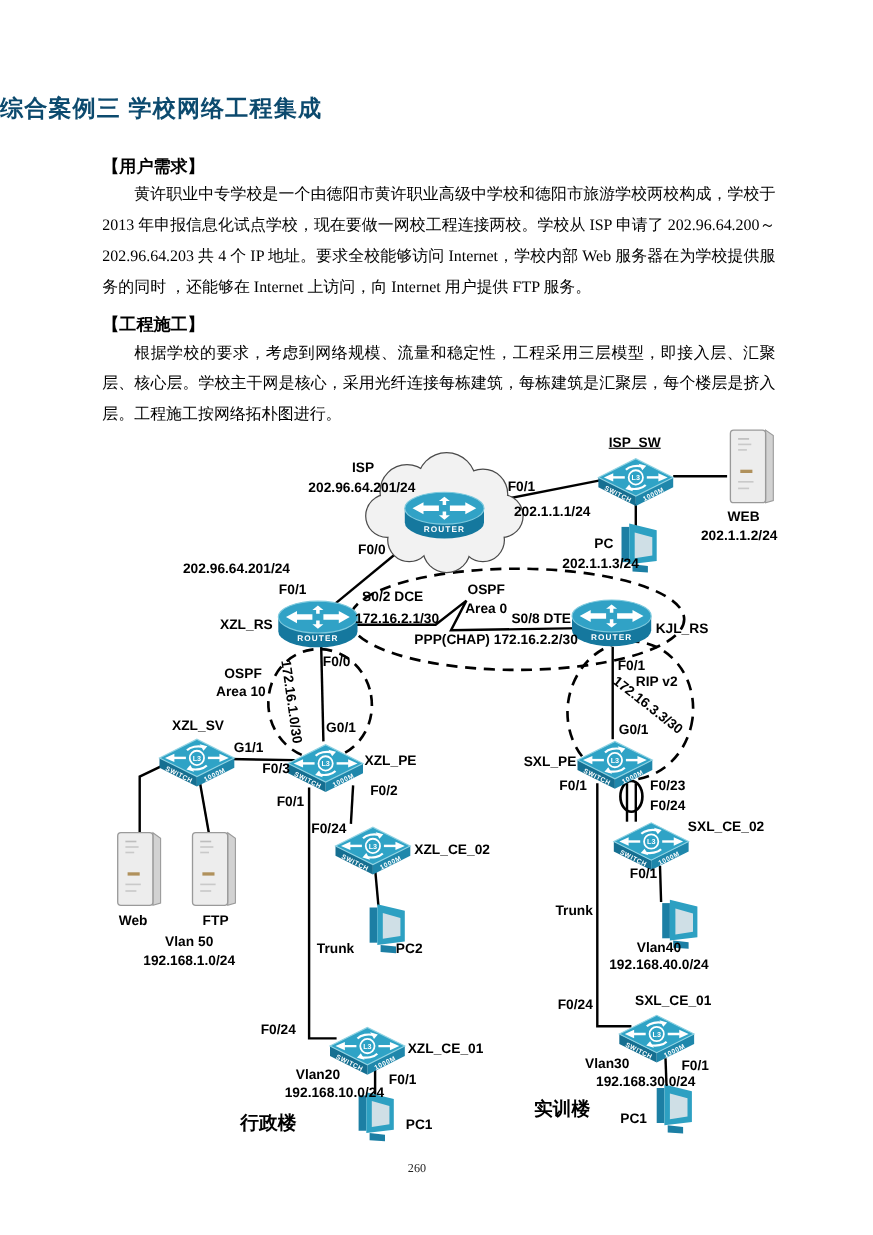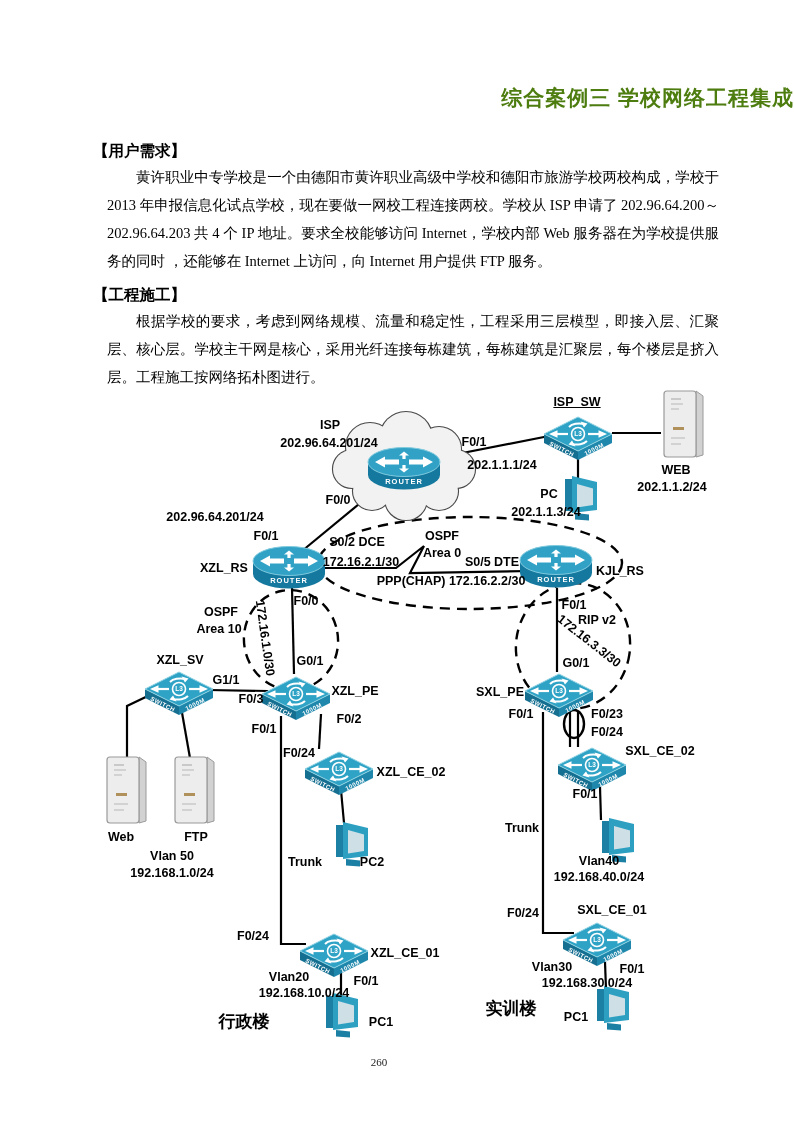--- a/index.html
+++ b/index.html
@@ -1,22 +1,22 @@
 <!DOCTYPE html>
 <html><head>
 <meta charset="utf-8">
 <style>
   html,body{margin:0;padding:0;background:#888;}
   #page{position:relative;width:794px;height:1123px;background:#fff;margin:0 auto;overflow:hidden;
         font-family:"Liberation Serif", serif;color:#111;}
-  .doc-title{position:absolute;left:0;top:84px;width:794px;text-align:right;
-        font-family:"Liberation Sans", sans-serif;font-weight:bold;font-size:21px;letter-spacing:1px;color:#4d7c0f;}
+  .doc-title{position:absolute;left:0;top:84px;width:794px;text-align:left;
+        font-family:"Liberation Sans", sans-serif;font-weight:bold;font-size:21px;letter-spacing:1px;color:#0c4a6e;}
   .sec-head{position:absolute;left:93px;font-family:"Liberation Sans", sans-serif;
         font-weight:bold;font-size:15.5px;color:#000;}
-  .para{position:absolute;left:107px;width:612px;font-size:14.5px;line-height:28px;
+  .para{position:absolute;left:93px;width:612px;font-size:14.5px;line-height:28px;
         text-align:justify;text-indent:2em;color:#000;}
   .page-num{position:absolute;left:0;top:1056px;width:758px;text-align:center;font-size:11px;color:#222;}
   #diagram{position:absolute;left:0;top:0;width:794px;height:1123px;}
   #net-svg{position:absolute;left:0;top:0;}
   .lb{position:absolute;transform:translate(-50%,-50%);white-space:nowrap;
       font-family:"Liberation Sans", sans-serif;font-weight:bold;font-size:12.5px;color:#000;}
   .lb.big{font-size:17px;}
   .lb.rot82{transform:translate(-50%,-50%) rotate(82deg);}
   .lb.rot38{transform:translate(-50%,-50%) rotate(38deg);}
 </style>
@@ -164,21 +164,21 @@
     <div class="lb" style="left:549px;top:494px;">PC</div>
     <div class="lb" style="left:546px;top:512px;">202.1.1.3/24</div>
     <div class="lb" style="left:338px;top:500px;">F0/0</div>
     <div class="lb" style="left:215px;top:517px;">202.96.64.201/24</div>
     <div class="lb" style="left:266px;top:536px;">F0/1</div>
     <div class="lb" style="left:224px;top:568px;">XZL_RS</div>
     <div class="lb" style="left:357px;top:542px;">S0/2 DCE</div>
     <div class="lb" style="left:361px;top:562px;">172.16.2.1/30</div>
     <div class="lb" style="left:442px;top:536px;">OSPF</div>
     <div class="lb" style="left:442px;top:553px;">Area 0</div>
-    <div class="lb" style="left:492px;top:562px;">S0/5 DTE</div>
+    <div class="lb" style="left:492px;top:562px;">S0/8 DTE</div>
     <div class="lb" style="left:451px;top:581px;">PPP(CHAP) 172.16.2.2/30</div>
     <div class="lb" style="left:620px;top:571px;">KJL_RS</div>
     <div class="lb" style="left:221px;top:612px;">OSPF</div>
     <div class="lb" style="left:219px;top:629px;">Area 10</div>
     <div class="lb rot82" style="left:265px;top:638px;">172.16.1.0/30</div>
     <div class="lb" style="left:306px;top:601px;">F0/0</div>
     <div class="lb" style="left:310px;top:661px;">G0/1</div>
     <div class="lb" style="left:180px;top:660px;">XZL_SV</div>
     <div class="lb" style="left:226px;top:680px;">G1/1</div>
     <div class="lb" style="left:251px;top:699px;">F0/3</div>

